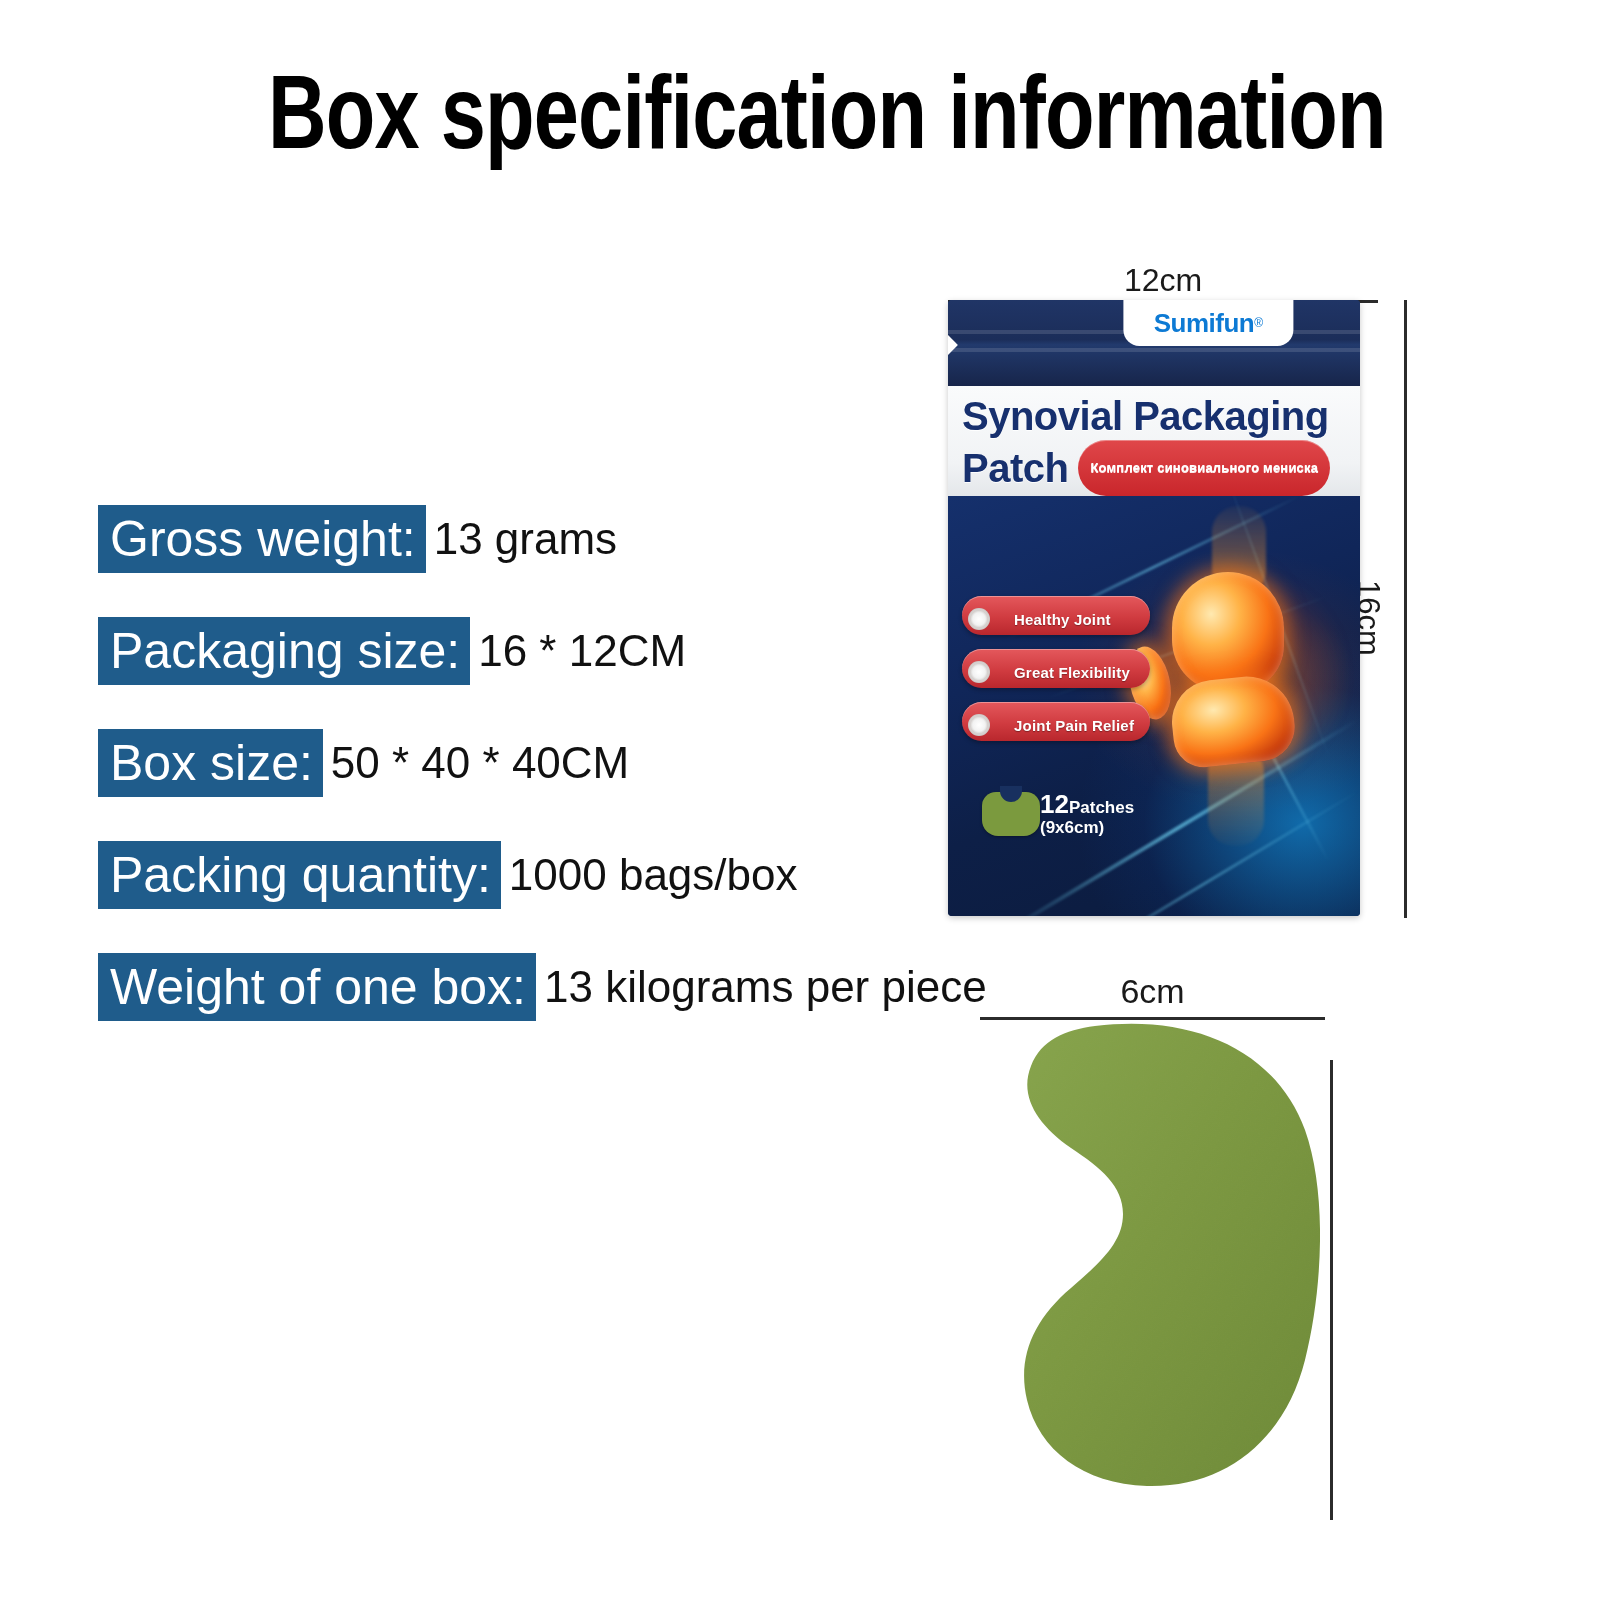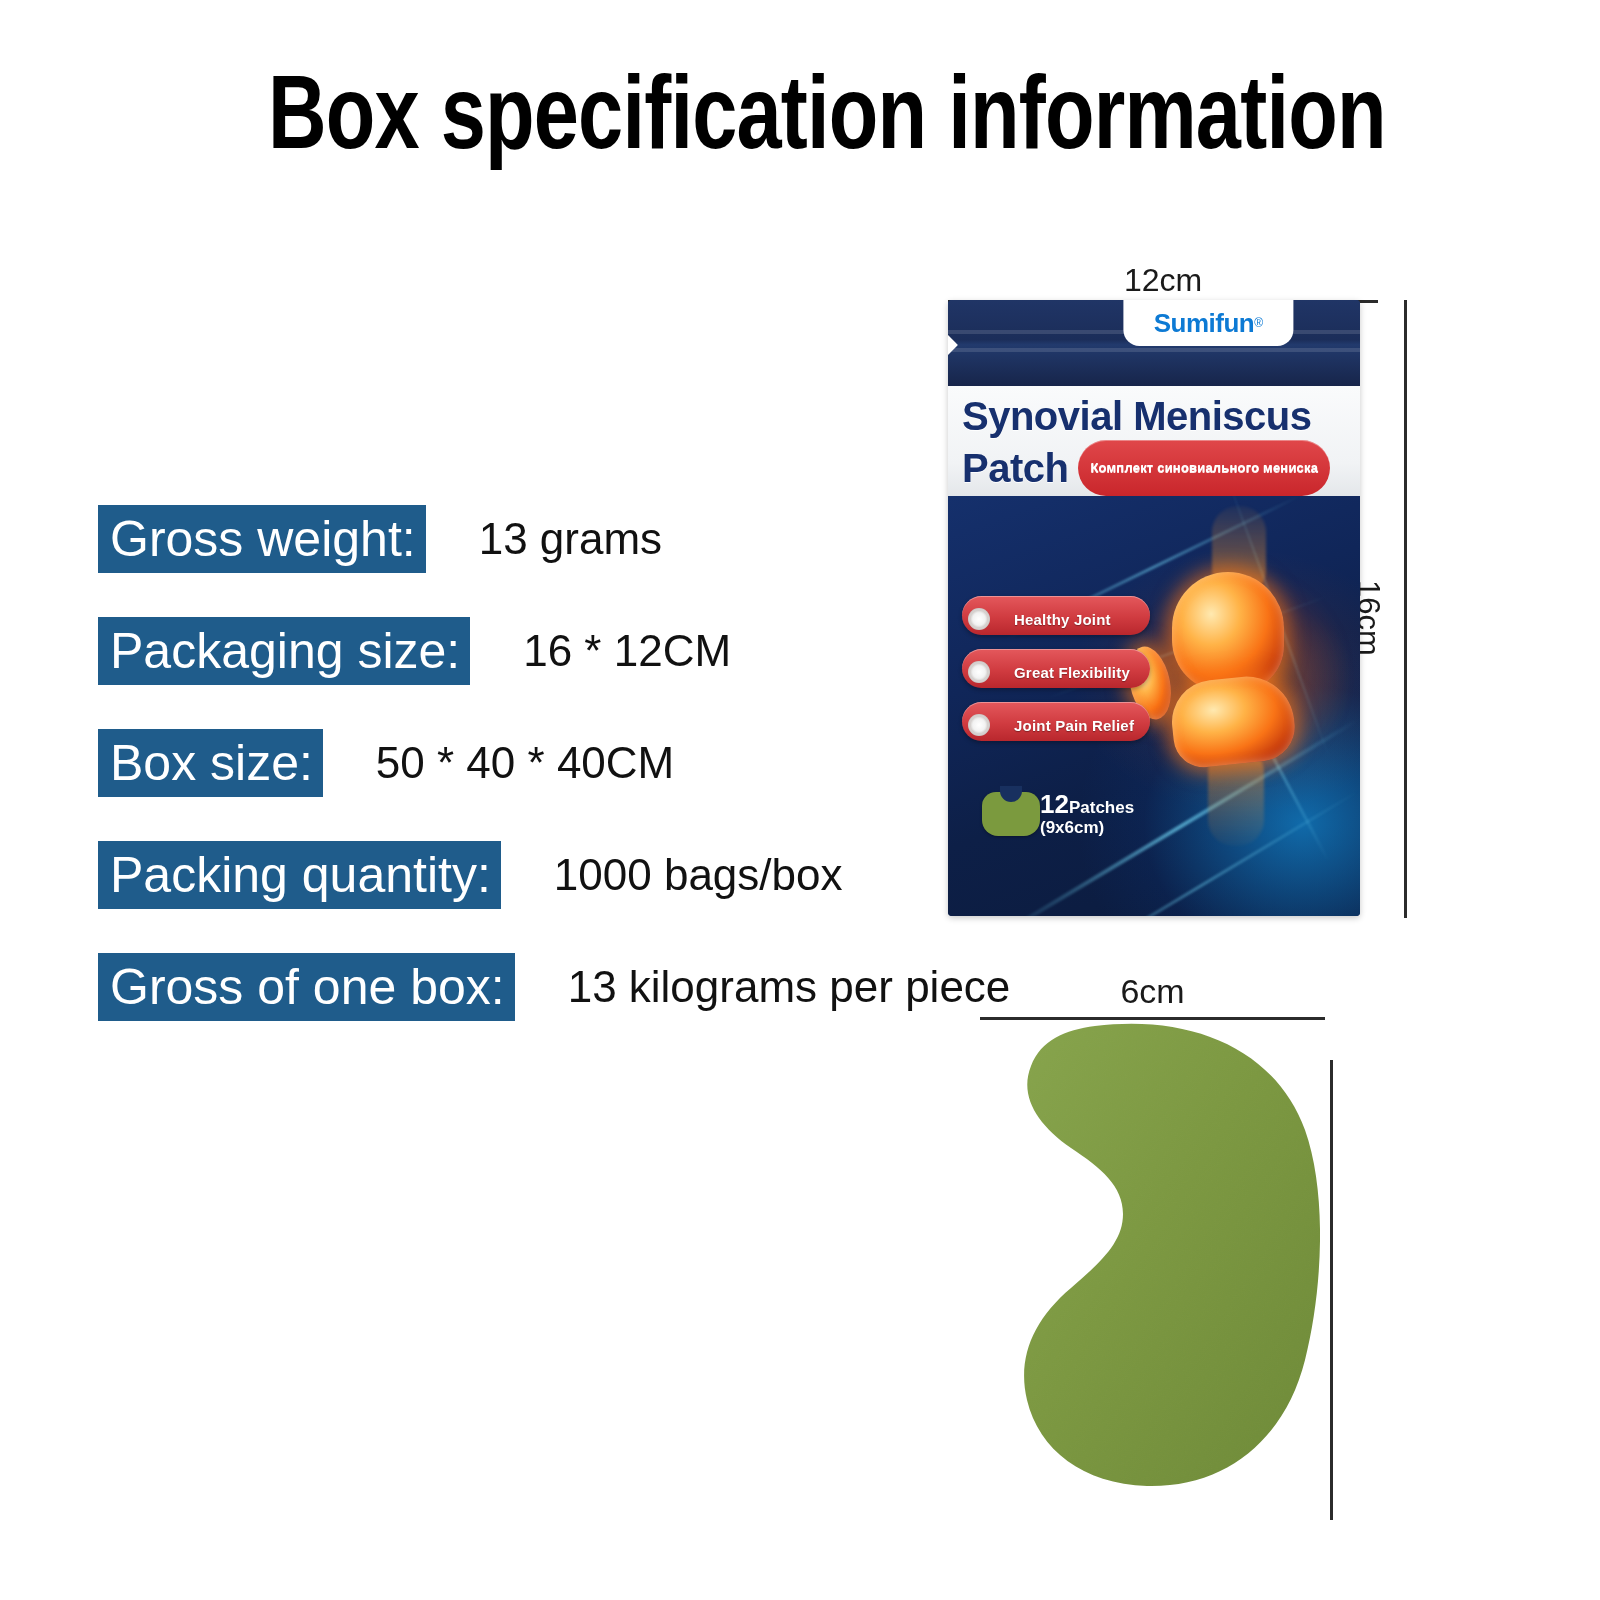--- a/index.html
+++ b/index.html
@@ -31,21 +31,20 @@
   #spec-list {
     position:absolute;
     left:98px; top:505px;
     width:940px;
   }
   .spec-row {
     display:flex;
     align-items:stretch;
     margin-bottom:44px;
     height:68px;
-    gap:45px;
   }
   .spec-label {
     background:#1F5C8B;
     color:#ffffff;
     font-family:"Liberation Sans Narrow","Liberation Sans",sans-serif;
     font-size:50px;
     line-height:68px;
     padding:0 10px 0 12px;
     white-space:nowrap;
     transform-origin:left center;
@@ -388,21 +387,21 @@
     <div class="spec-label">Box size:</div>
     <div class="spec-value">50 * 40 * 40CM</div>
   </div>
 
   <div class="spec-row">
     <div class="spec-label">Packing quantity:</div>
     <div class="spec-value">1000 bags/box</div>
   </div>
 
   <div class="spec-row">
-    <div class="spec-label">Gross of one box:</div>
+    <div class="spec-label">Weight of one box:</div>
     <div class="spec-value">13 kilograms per piece</div>
   </div>
 
 </div>
 
 <div id="dim-12cm-label">12cm</div>
 <div id="dim-12cm-line"></div>
 
 <div id="dim-16cm-line"></div>
 <div id="dim-16cm-label">16cm</div>
@@ -413,21 +412,21 @@
     <div class="pouch-top">
       <div class="notch"></div>
     </div>
 
     <div class="brand-tab">
       <span>Sumifun</span>
         <sup>®</sup>
     </div>
 
     <div class="pouch-title">
-      <div class="t1">Synovial Meniscus</div>
+      <div class="t1">Synovial Packaging</div>
       <div class="t2">
         <span>Patch</span>
         <span class="ru-pill">Комплект синовиального мениска</span>
       </div>
     </div>
 
     <div class="pouch-body">
       <div class="streak s1"></div>
       <div class="streak s2"></div>
       <div class="streak s3"></div>

